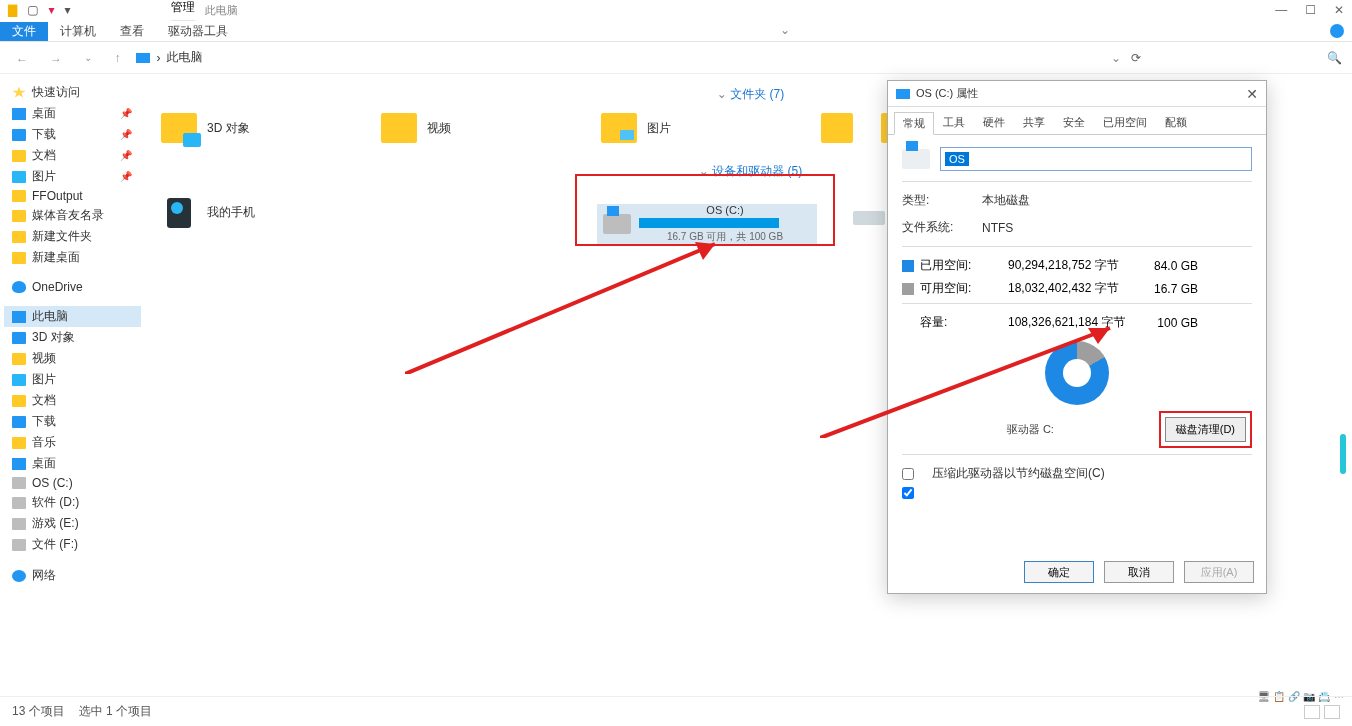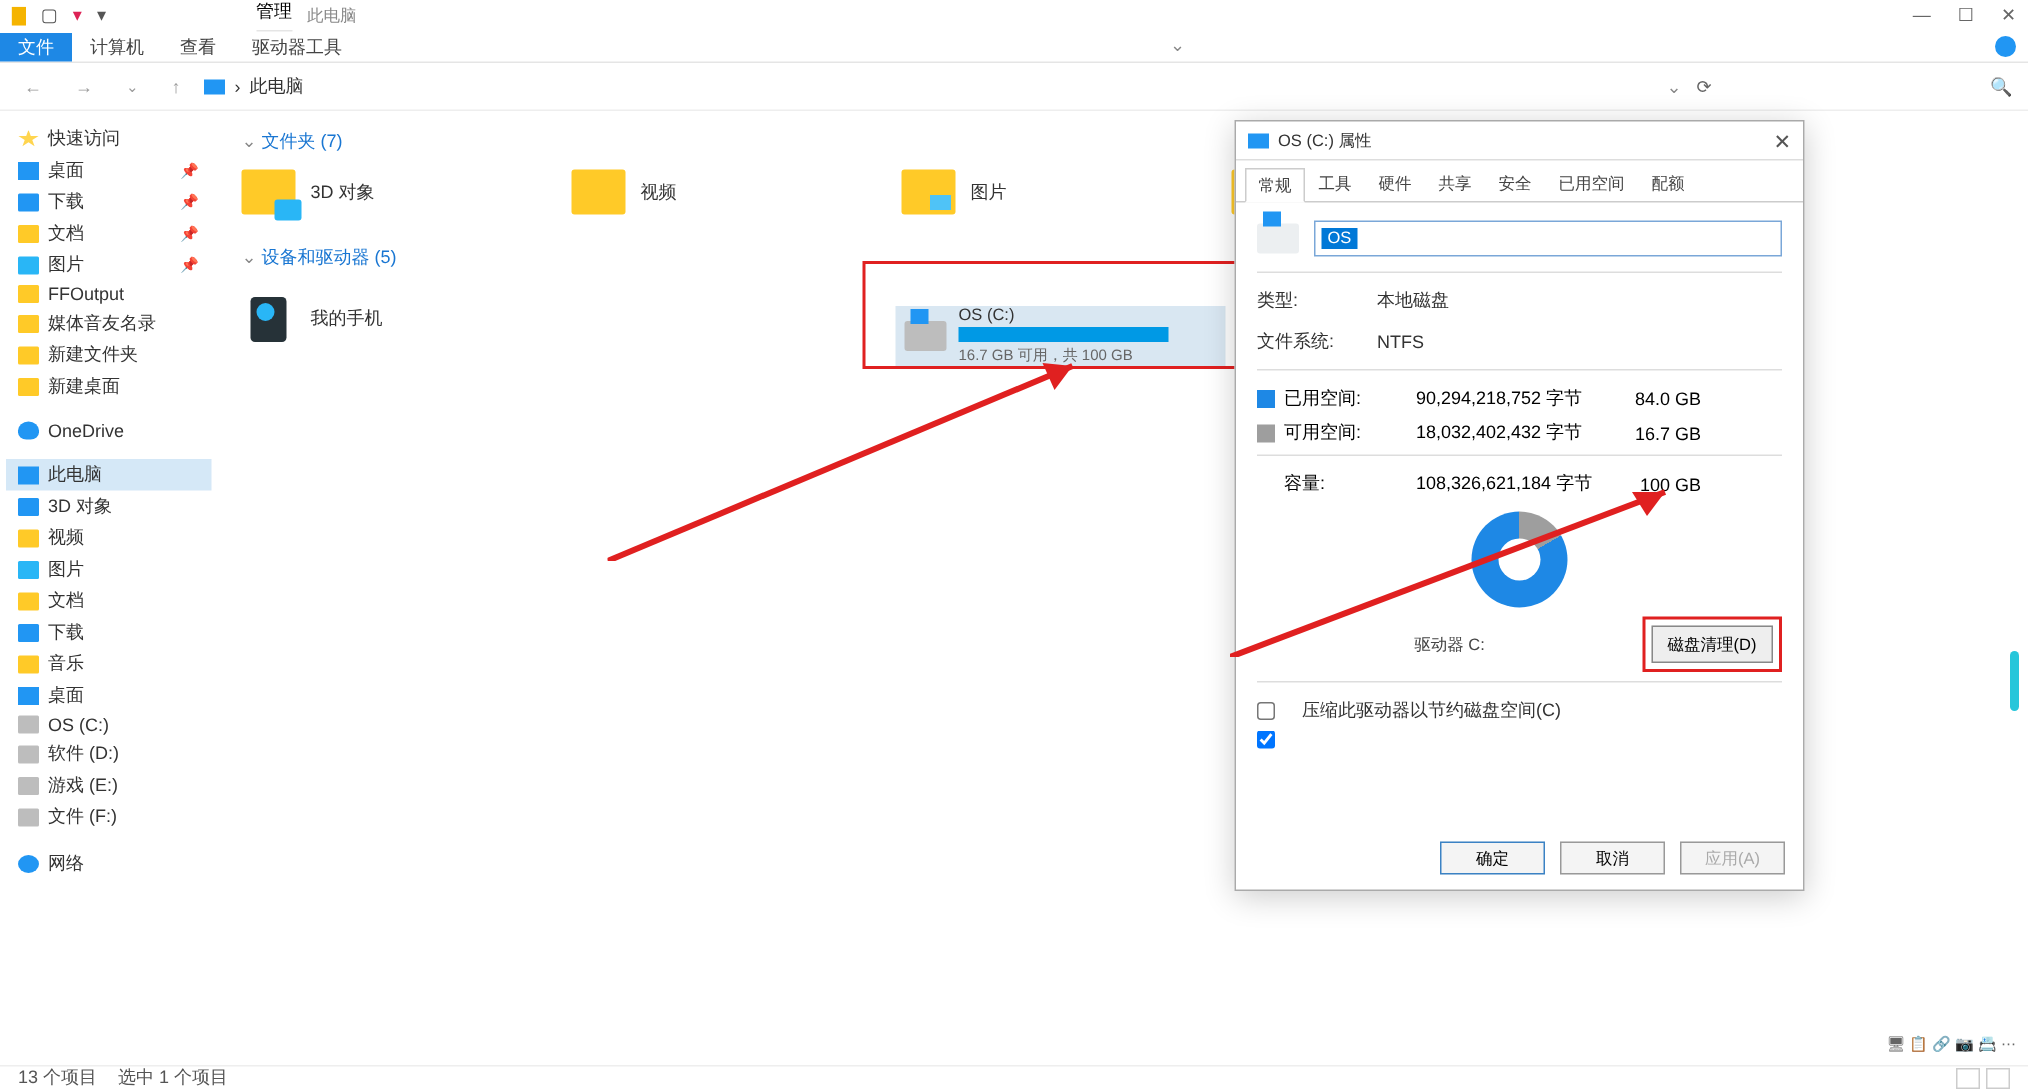--- a/index.html
+++ b/index.html
@@ -38,21 +38,21 @@
 .ico.folder.blue { background: #2196f3; }
 .ico.folder.pic { background: #29b6f6; }
 .ico.desktop { background: #2196f3; }
 .ico.onedrive { background: #2196f3; border-radius: 50% 50% 40% 40%; }
 .ico.pc { background: #2196f3; }
 .ico.drive { background: #bdbdbd; border-radius: 1px; }
 .ico.net { background: #2196f3; border-radius: 50%; }
 .sidebar .spacer { height: 10px; }
 
 
-.content { flex: 1; padding: 8px 12px; position: relative; }
+.content { flex: 1; padding: 8px 12px; position: relative; text-align: center; }
 .group-header { color: #1976d2; font-size: 11px; margin: 4px 0 6px 4px; }
 .folder-grid { display: flex; flex-wrap: wrap; gap: 8px 20px; margin-bottom: 16px; }
 .folder-item { width: 200px; display: flex; align-items: center; gap: 10px; padding: 4px; }
 .folder-item .big-folder { width: 36px; height: 30px; background: #ffca28; border-radius: 2px; position: relative; }
 .folder-item .big-folder.blue-overlay::after { content: ""; position: absolute; right: -4px; bottom: -4px; width: 18px; height: 14px; background: #29b6f6; border-radius: 2px; }
 .folder-item .big-folder.music::after { content: "♪"; position: absolute; right: 4px; bottom: 0; color: #1976d2; font-size: 14px; }
 .folder-item .big-folder.pic::after { content: ""; position: absolute; right: 3px; bottom: 3px; width: 14px; height: 10px; background: #4fc3f7; }
 .folder-item .label { color: #333; }
 
 .device-grid { display: flex; flex-wrap: wrap; gap: 10px 20px; }
@@ -70,21 +70,21 @@
 .drive-c-highlight .inner .txt { flex: 1; }
 .drive-c-highlight .inner .t1 { font-size: 11px; color: #333; }
 .drive-c-highlight .inner .cbar { width: 140px; height: 10px; background: #0099e5; margin: 2px 0; }
 .drive-c-highlight .inner .t2 { font-size: 10px; color: #666; }
 
 
 .arrow1 { position: absolute; left: 260px; top: 160px; width: 330px; height: 140px; pointer-events: none; }
 .arrow2 { position: absolute; left: 820px; top: 318px; width: 310px; height: 120px; pointer-events: none; z-index: 20; }
 
 
-.props { position: absolute; left: 823px; top: 80px; width: 380px; height: 514px; background: #fff; border: 1px solid #aaa; box-shadow: 0 4px 20px rgba(0,0,0,.2); z-index: 10; }
+.props { position: absolute; left: 887px; top: 80px; width: 380px; height: 514px; background: #fff; border: 1px solid #aaa; box-shadow: 0 4px 20px rgba(0,0,0,.2); z-index: 10; }
 .props .titlebar2 { height: 26px; display: flex; align-items: center; padding: 0 8px; border-bottom: 1px solid #ddd; }
 .props .titlebar2 .ticon { width: 14px; height: 10px; background: #2196f3; margin-right: 6px; }
 .props .titlebar2 .ttl { flex: 1; color: #333; font-size: 11px; }
 .props .titlebar2 .close { color: #555; font-size: 14px; }
 .props .tabs { display: flex; gap: 0; padding: 4px 22px 0 6px; border-bottom: 1px solid #ccc; }
 .props .tabs .ptab { padding: 3px 8px; font-size: 11px; color: #444; border: 1px solid transparent; }
 .props .tabs .ptab.active { border: 1px solid #ccc; border-bottom: 1px solid #fff; background: #fff; position: relative; top: 1px; }
 .props .body { padding: 12px 14px; }
 .props .row { display: flex; align-items: center; margin-bottom: 10px; font-size: 11px; }
 .props .row .lbl { width: 80px; color: #333; }
@@ -109,21 +109,21 @@
 .props .cleanup-btn { padding: 4px 10px; border: 1px solid #888; background: #eee; font-size: 11px; }
 .props .cleanup-highlight { border: 2px solid #e02020; padding: 4px; display: inline-block; }
 .props .check-row { font-size: 11px; color: #333; margin: 5px 0; display: flex; align-items: center; gap: 18px; }
 .props .check-row input { width: 12px; height: 12px; }
 .props .dlg-buttons { position: absolute; bottom: 10px; right: 12px; display: flex; gap: 10px; }
 .props .dlg-buttons button { width: 70px; height: 22px; border: 1px solid #999; background: #f4f4f4; font-size: 11px; }
 .props .dlg-buttons button.ok { border: 1px solid #3b82c4; }
 .props .dlg-buttons button:disabled { color: #aaa; }
 
 
-.statusbar { position: absolute; bottom: 0; left: 0; right: 0; height: 16px; border-top: 1px solid #eee; display: flex; align-items: center; padding: 0 12px; font-size: 11px; color: #555; gap: 14px; }
+.statusbar { position: absolute; bottom: 0; left: 0; right: 0; height: 30px; border-top: 1px solid #eee; display: flex; align-items: center; padding: 0 12px; font-size: 11px; color: #555; gap: 14px; }
 .statusbar .right-icons { margin-left: auto; display: flex; gap: 4px; }
 .statusbar .right-icons span { width: 16px; height: 14px; border: 1px solid #ccc; }
 
 
 .teal-strip { position: absolute; right: 6px; top: 434px; width: 6px; height: 40px; background: #26c6da; border-radius: 3px; }
 
 
 .extra-icons { position: absolute; right: 8px; bottom: 24px; display: flex; gap: 6px; font-size: 10px; color: #666; }
 
 .baidu-icon { width: 30px; height: 30px; position: relative; }

